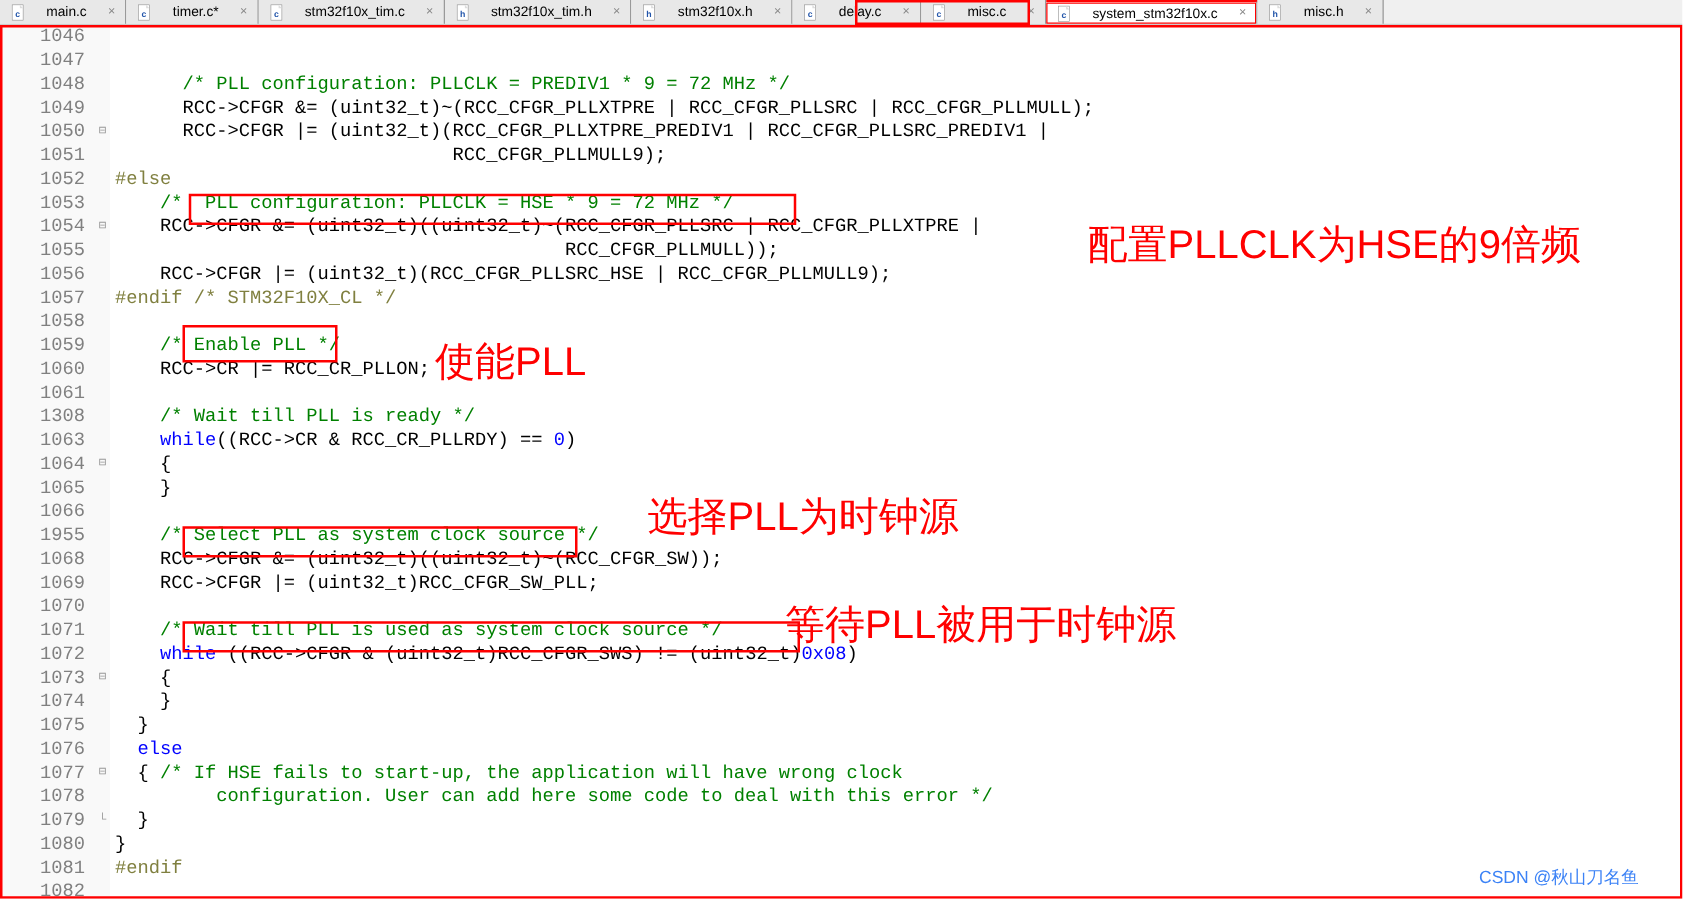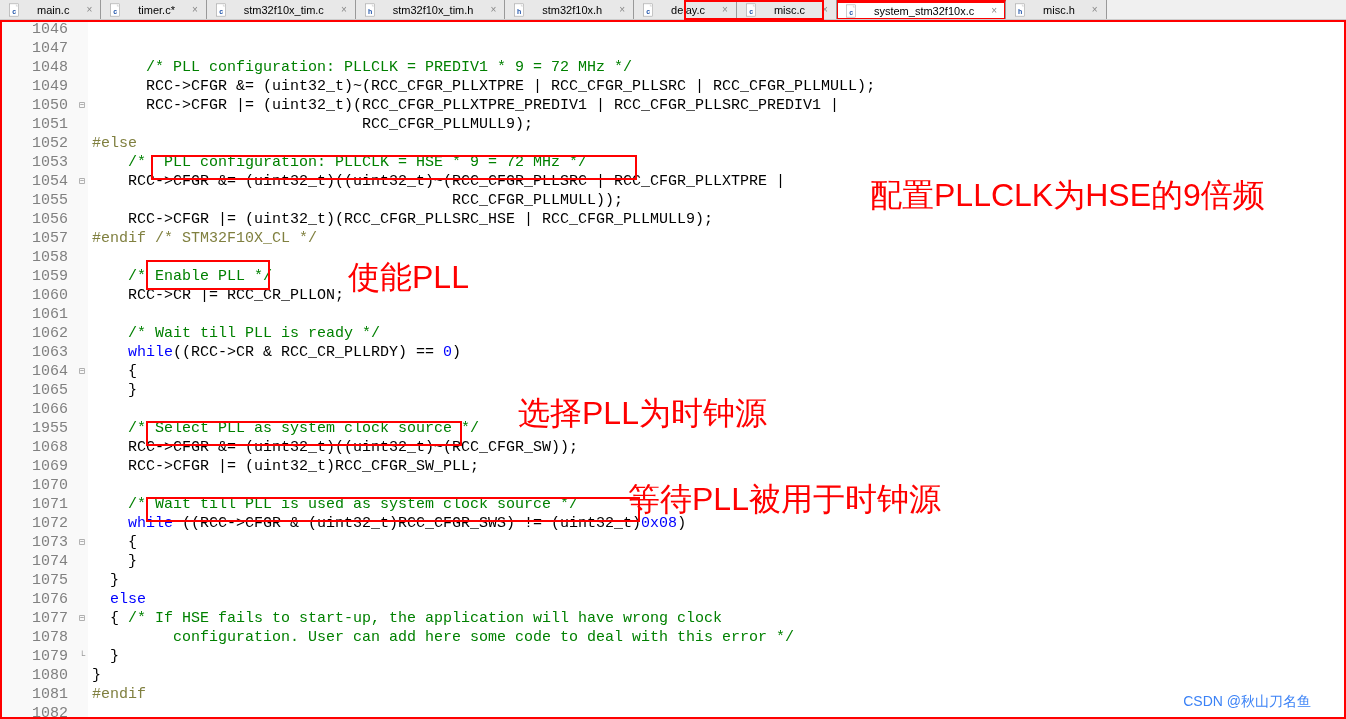--- a/index.html
+++ b/index.html
@@ -141,21 +141,21 @@
       <div class="gutter-line">1052</div>
       <div class="gutter-line">1053</div>
       <div class="gutter-line">1054</div>
       <div class="gutter-line">1055</div>
       <div class="gutter-line">1056</div>
       <div class="gutter-line">1057</div>
       <div class="gutter-line">1058</div>
       <div class="gutter-line">1059</div>
       <div class="gutter-line">1060</div>
       <div class="gutter-line">1061</div>
-      <div class="gutter-line">1062</div>
+      <div class="gutter-line">1308</div>
       <div class="gutter-line">1063</div>
       <div class="gutter-line">1064</div>
       <div class="gutter-line">1065</div>
       <div class="gutter-line">1066</div>
       <div class="gutter-line">1955</div>
       <div class="gutter-line">1068</div>
       <div class="gutter-line">1069</div>
       <div class="gutter-line">1070</div>
       <div class="gutter-line">1071</div>
       <div class="gutter-line">1072</div>
@@ -213,18 +213,18 @@
 </div>
 
 <div id="overlay">
     <div class="red-box" style="top: 20px; left: 0px; width: 1346px; height: 699px;"></div>
     <div class="red-box" style="top: 155px; left: 151px; width: 486px; height: 25px;"></div>
     <div class="red-box" style="top: 260px; left: 146px; width: 124px; height: 30px;"></div>
     <div class="red-box" style="top: 421px; left: 146px; width: 316px; height: 25px;"></div>
     <div class="red-box" style="top: 497px; left: 146px; width: 494px; height: 25px;"></div>
     <div class="red-box" style="top: 0px; left: 684px; width: 140px; height: 20px;"></div>
     <div class="red-annot" style="top: 174px; left: 870px;">配置PLLCLK为HSE的9倍频</div>
-    <div class="red-annot" style="top: 256px; left: 348px;">使能PLL</div>
+    <div class="red-annot" style="top: 268px; left: 348px;">使能PLL</div>
     <div class="red-annot" style="top: 392px; left: 518px;">选择PLL为时钟源</div>
     <div class="red-annot" style="top: 478px; left: 628px;">等待PLL被用于时钟源</div>
   </div>
 
 <div class="watermark">CSDN @秋山刀名鱼</div>
 
 </body></html>

